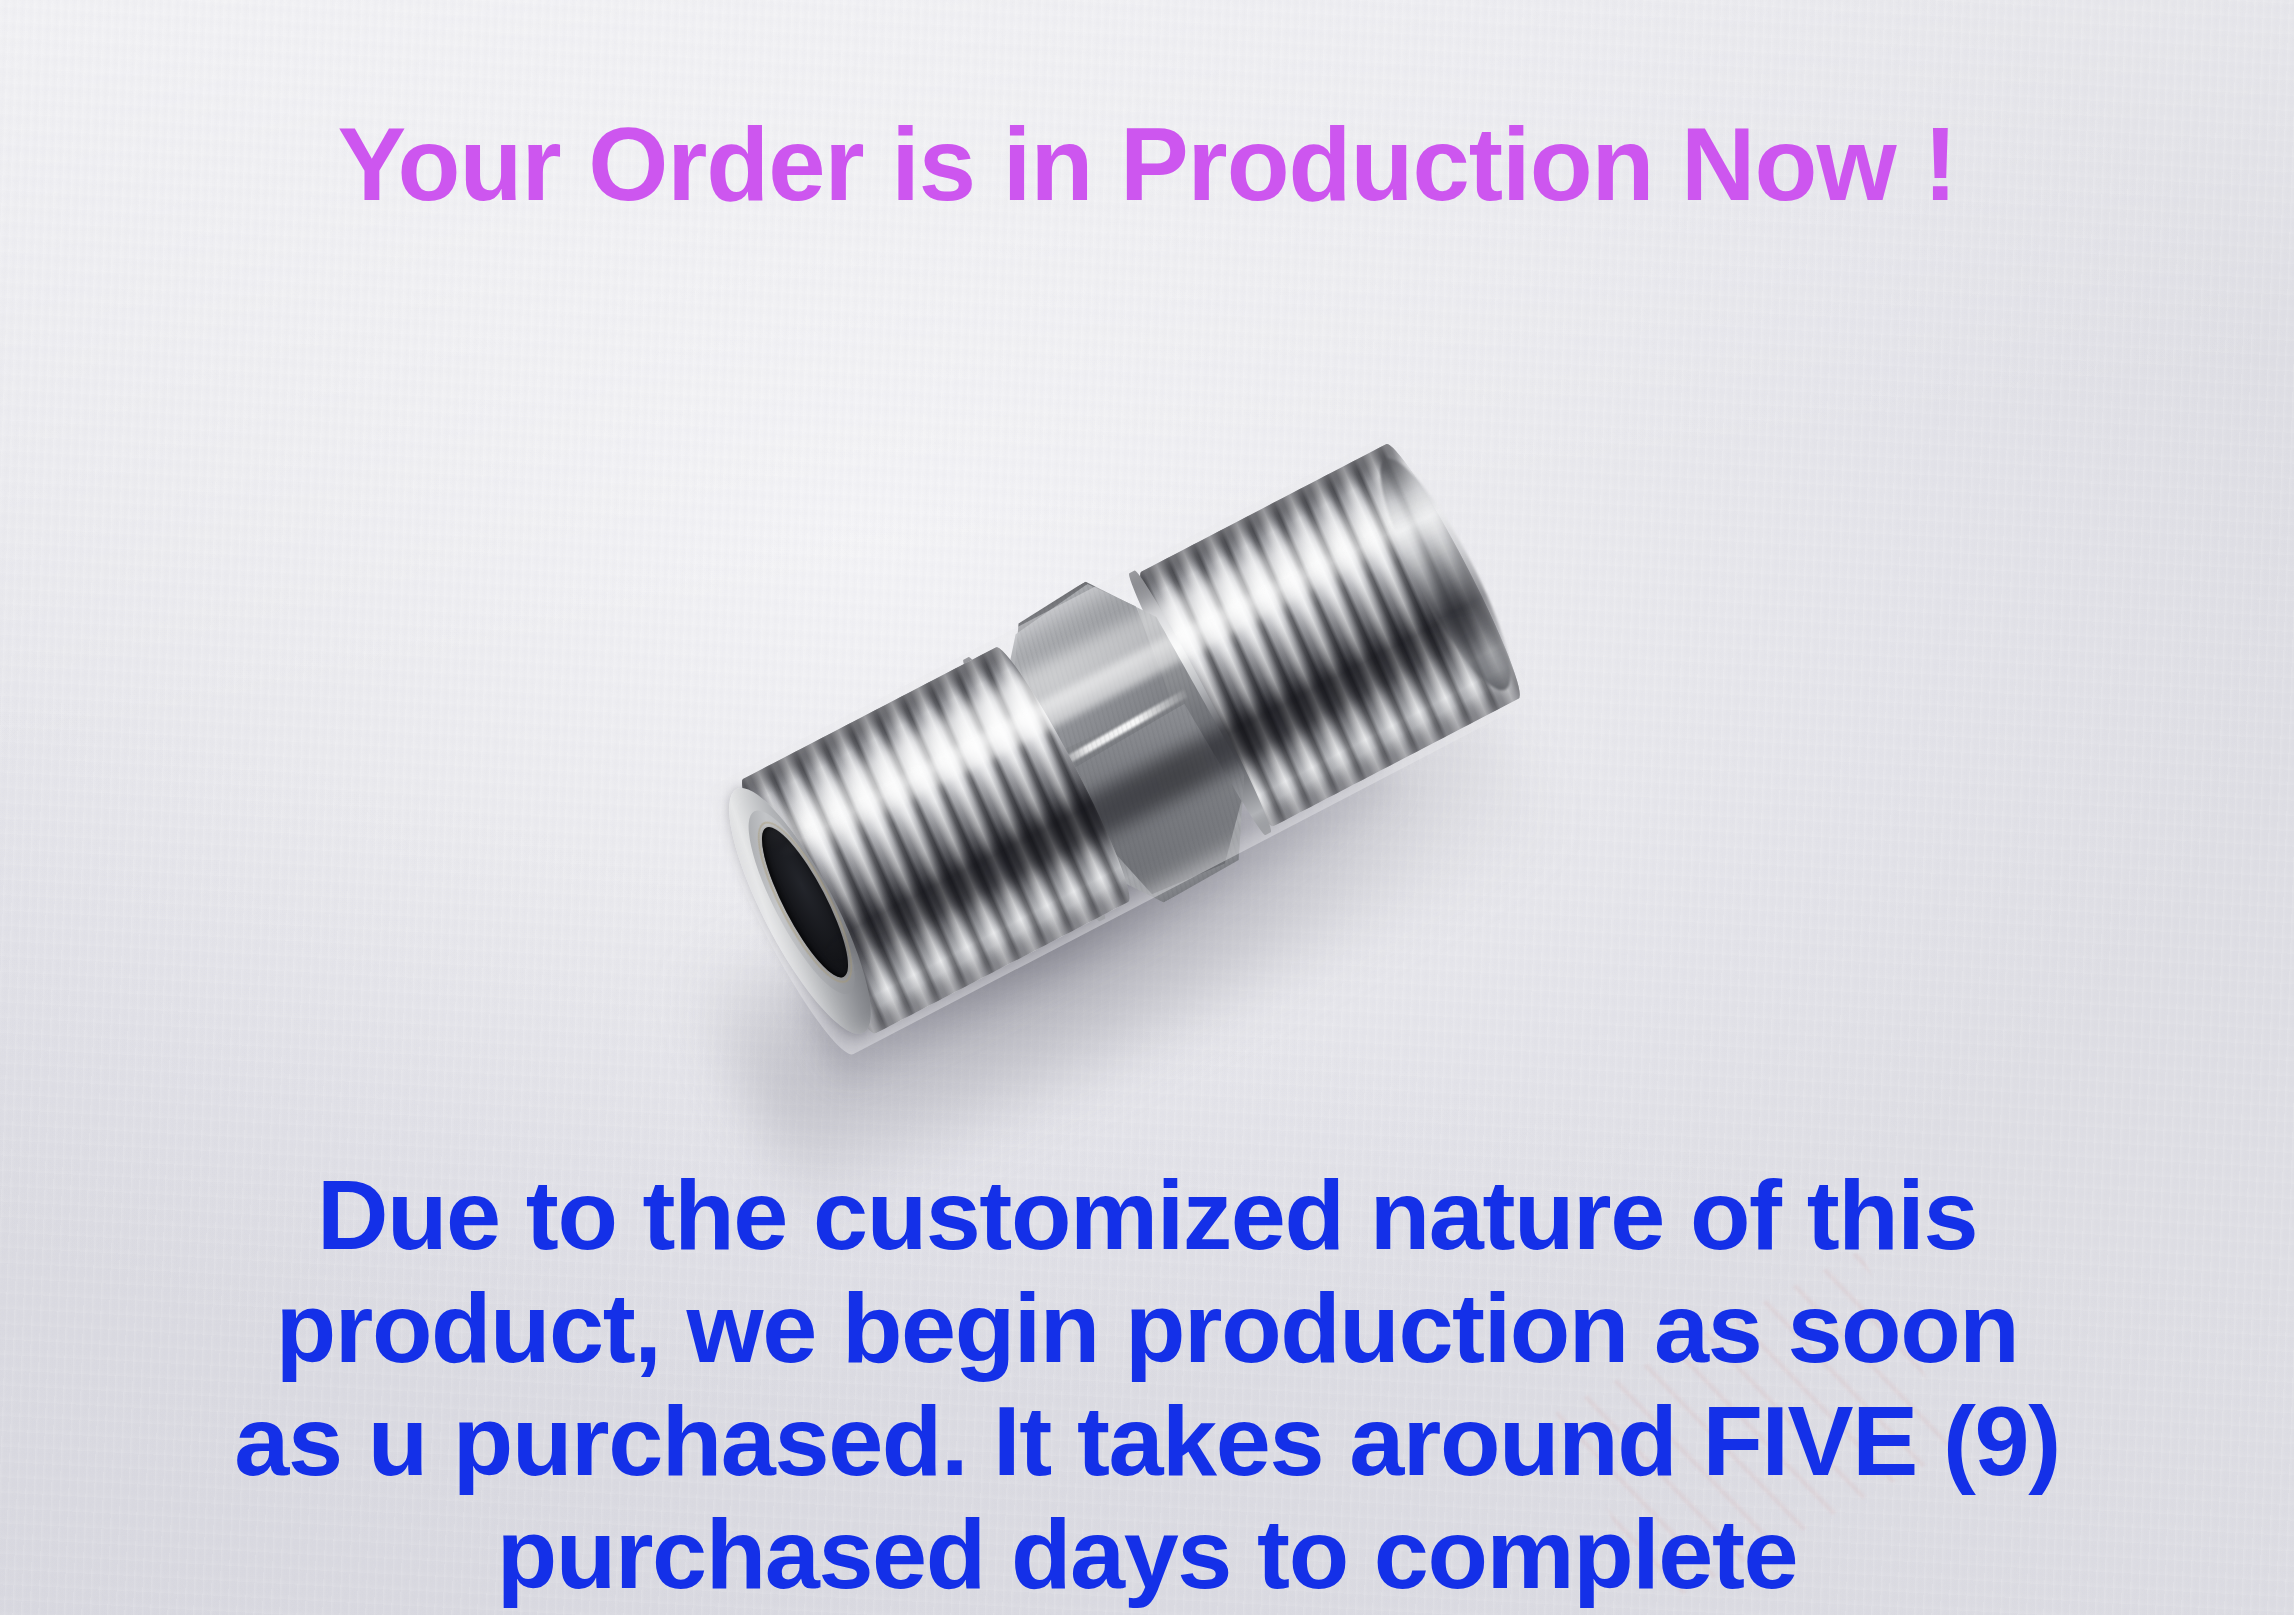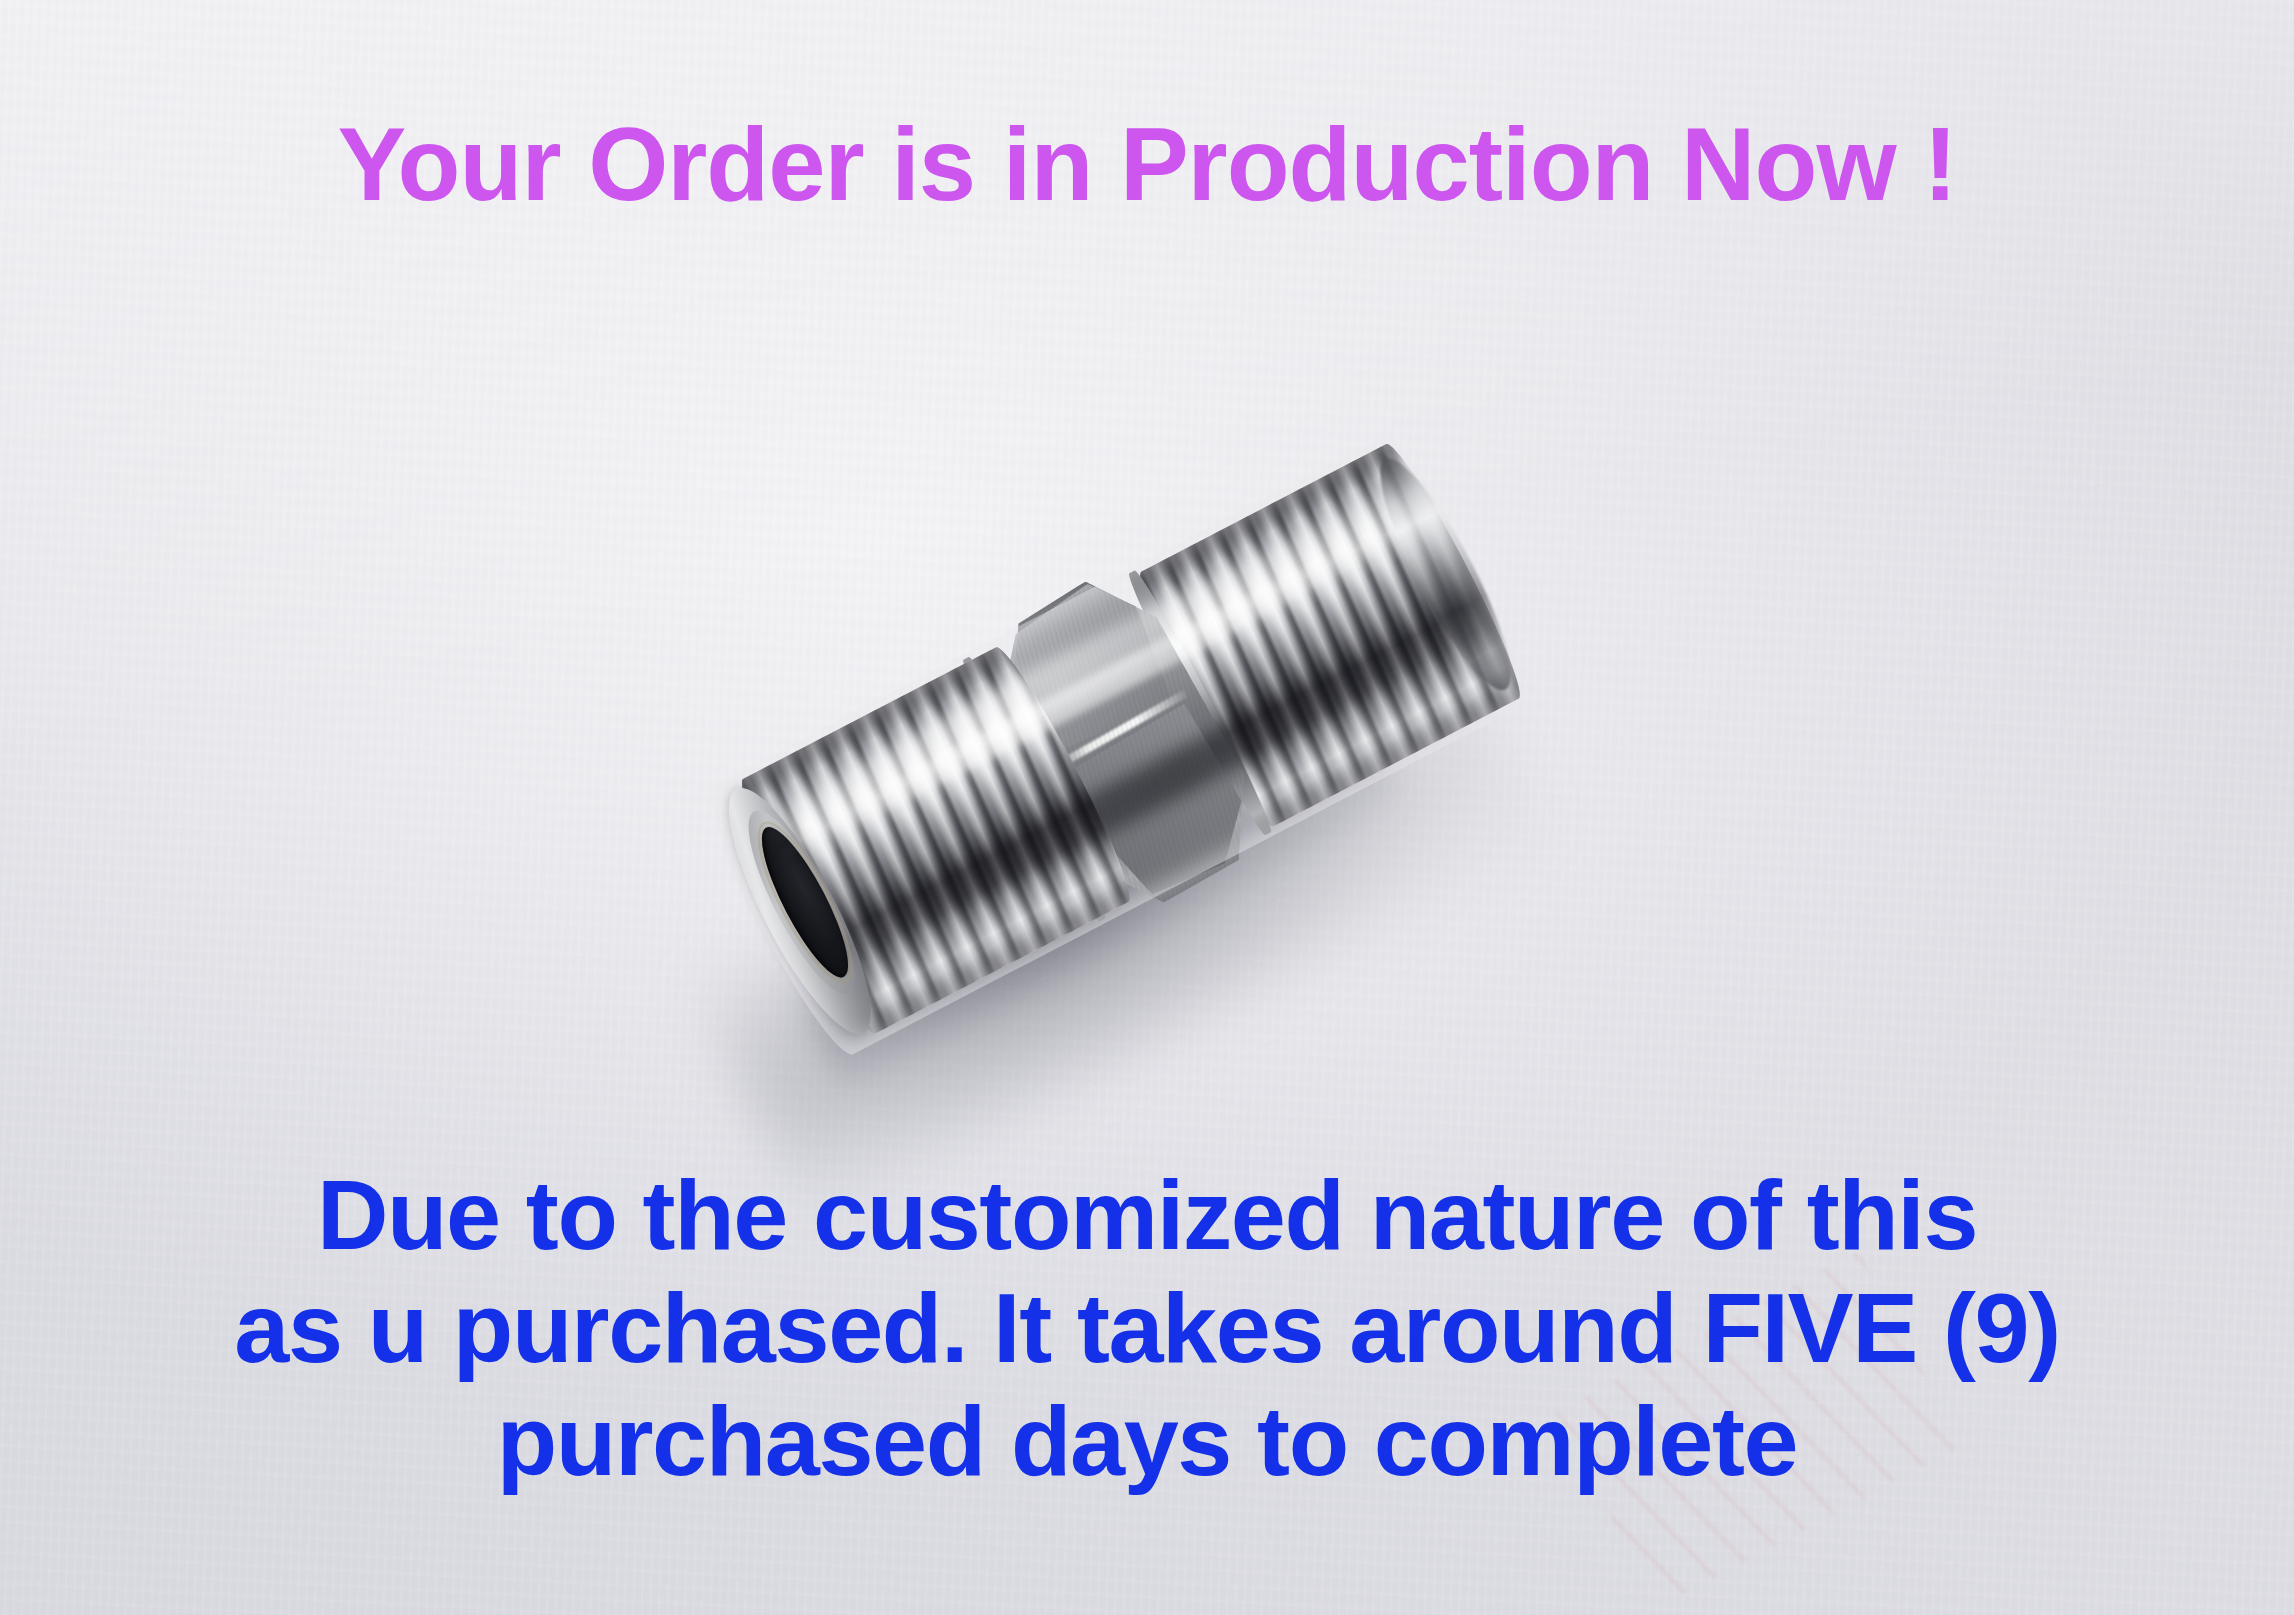--- a/index.html
+++ b/index.html
@@ -405,18 +405,19 @@
 
       <div class="dark-belt"></div>
       <div class="spec-top"></div>
       <div class="spec-core"></div>
       <div class="edge-soften"></div>
     </div>
   </div>
 
   <div id="body-copy">
     <span class="copy-line">Due to the customized nature of this</span>
+    <span class="copy-line">product, we begin production as soon</span>
     <span class="copy-line">as u purchased. It takes around FIVE (9)</span>
     <span class="copy-line">purchased days to complete</span>
   </div>
 
 </div>
 
 
 </body></html>

